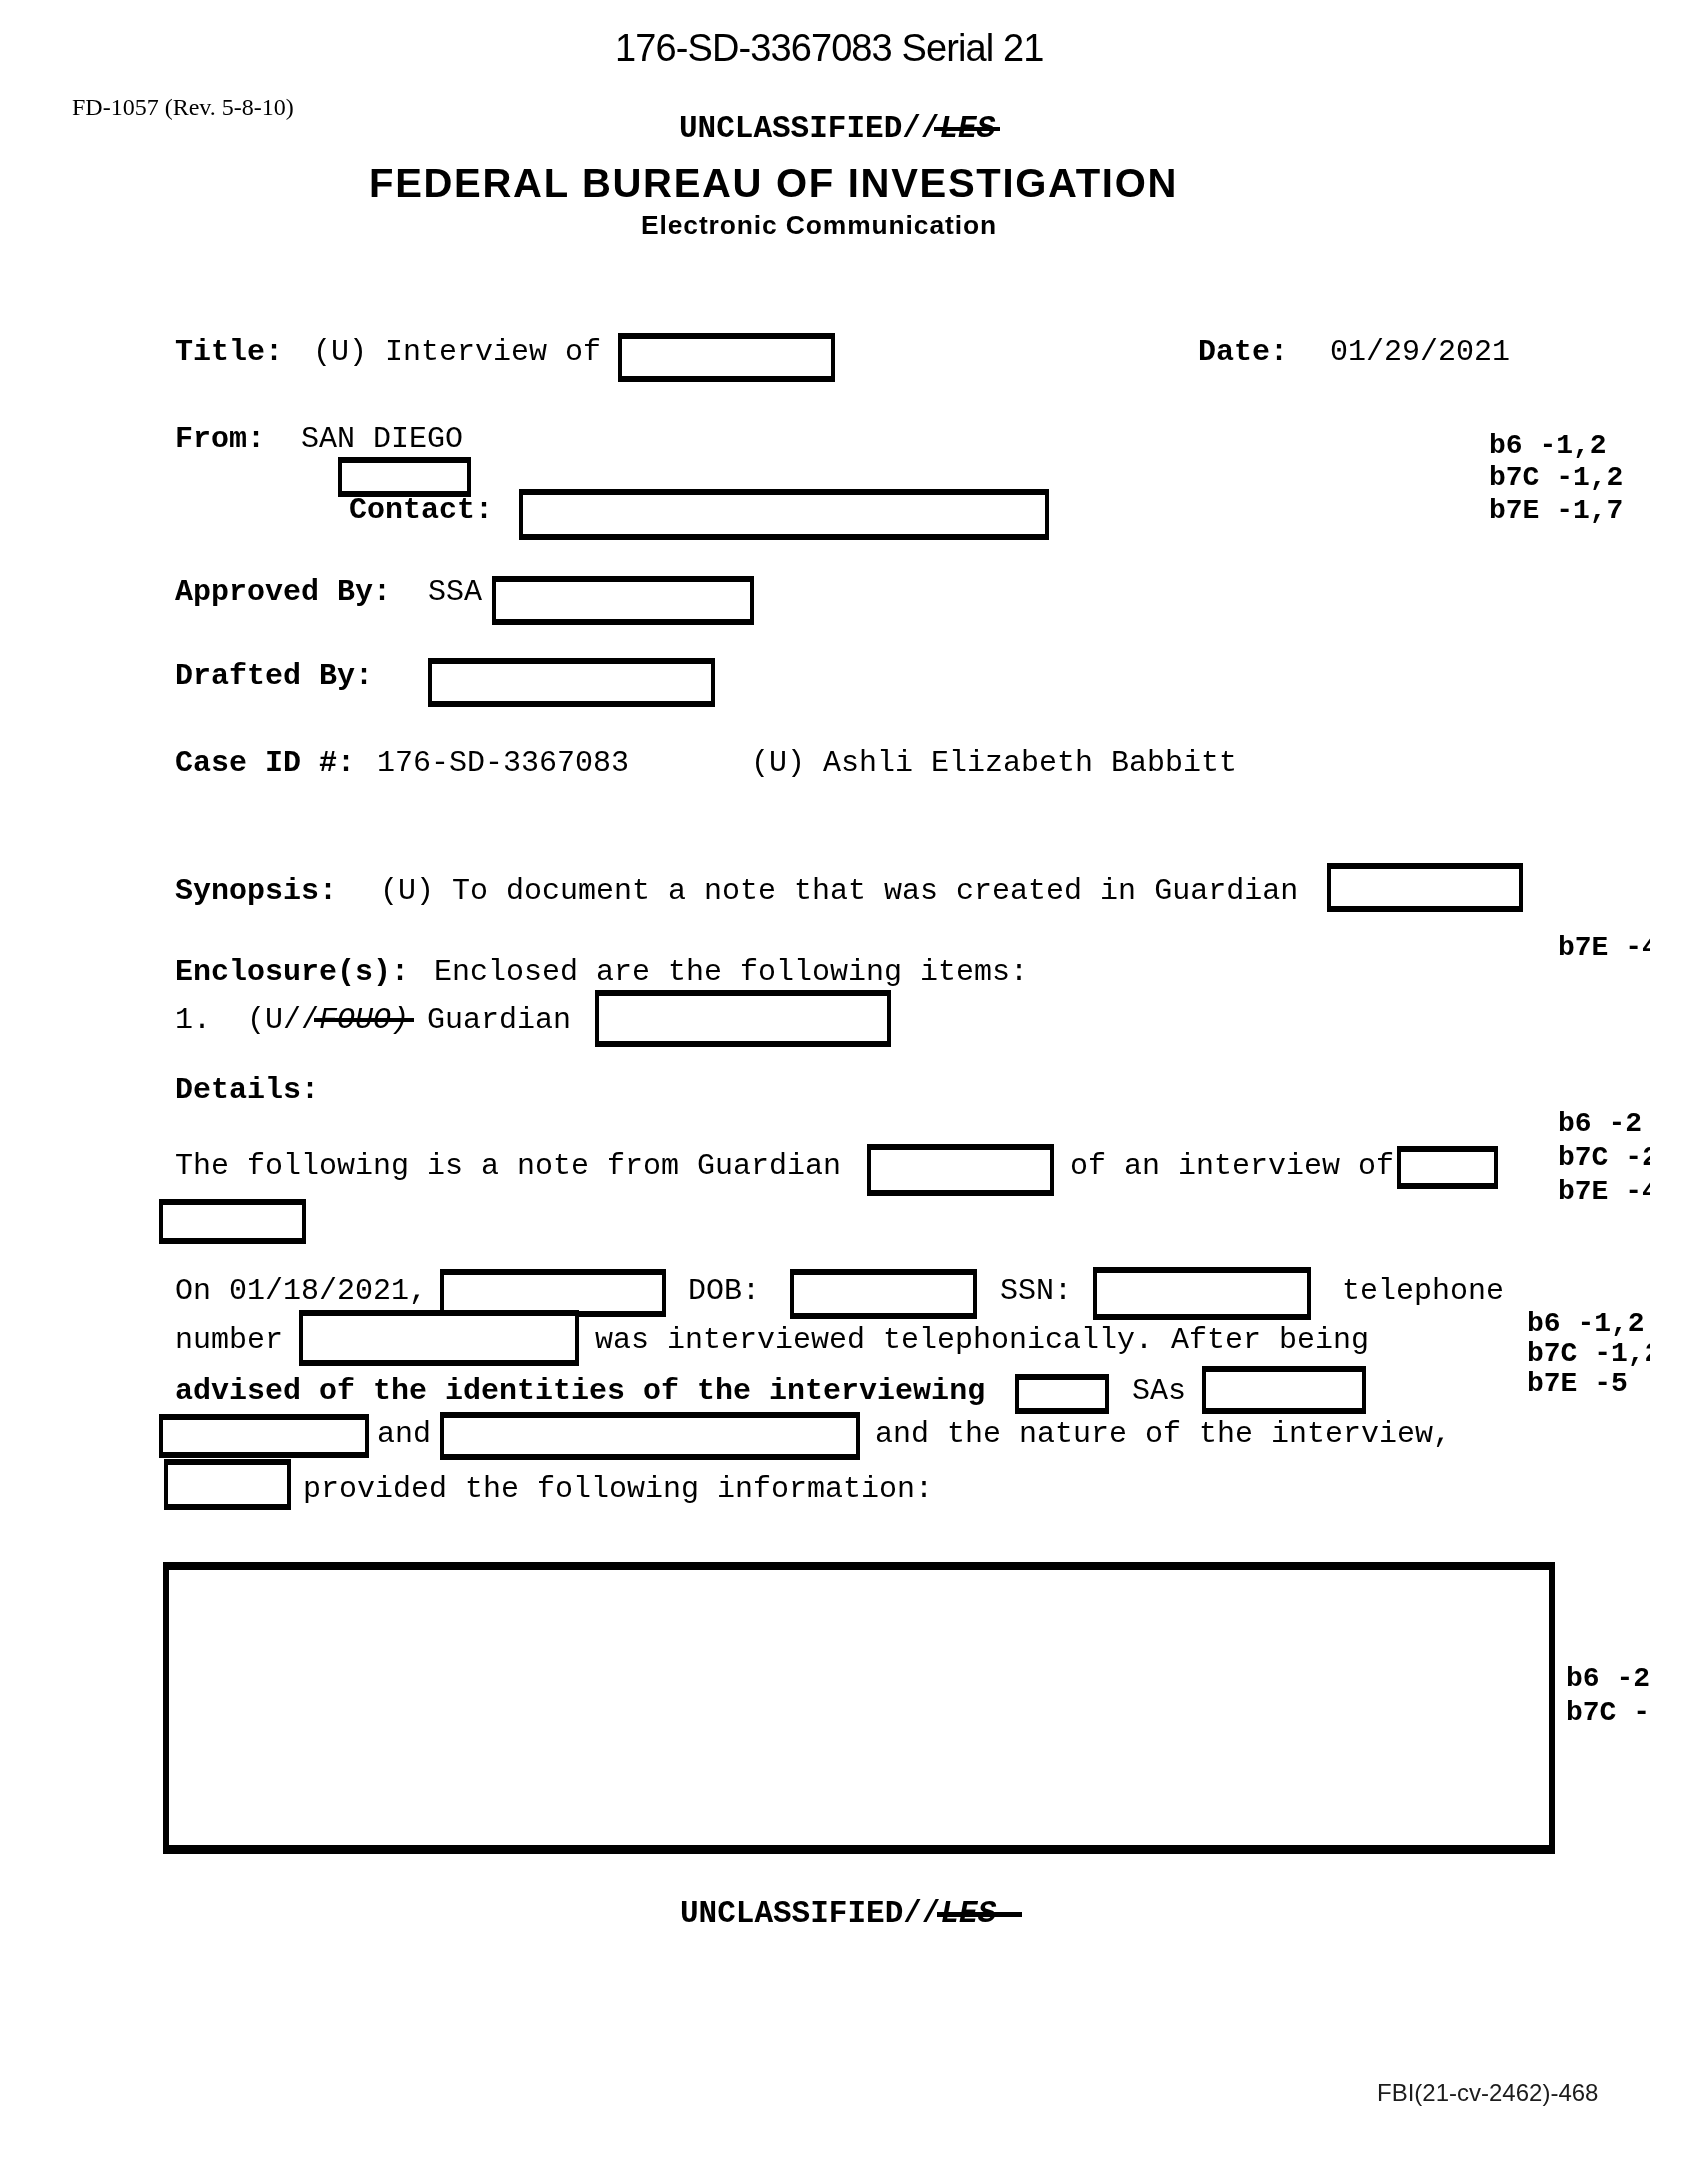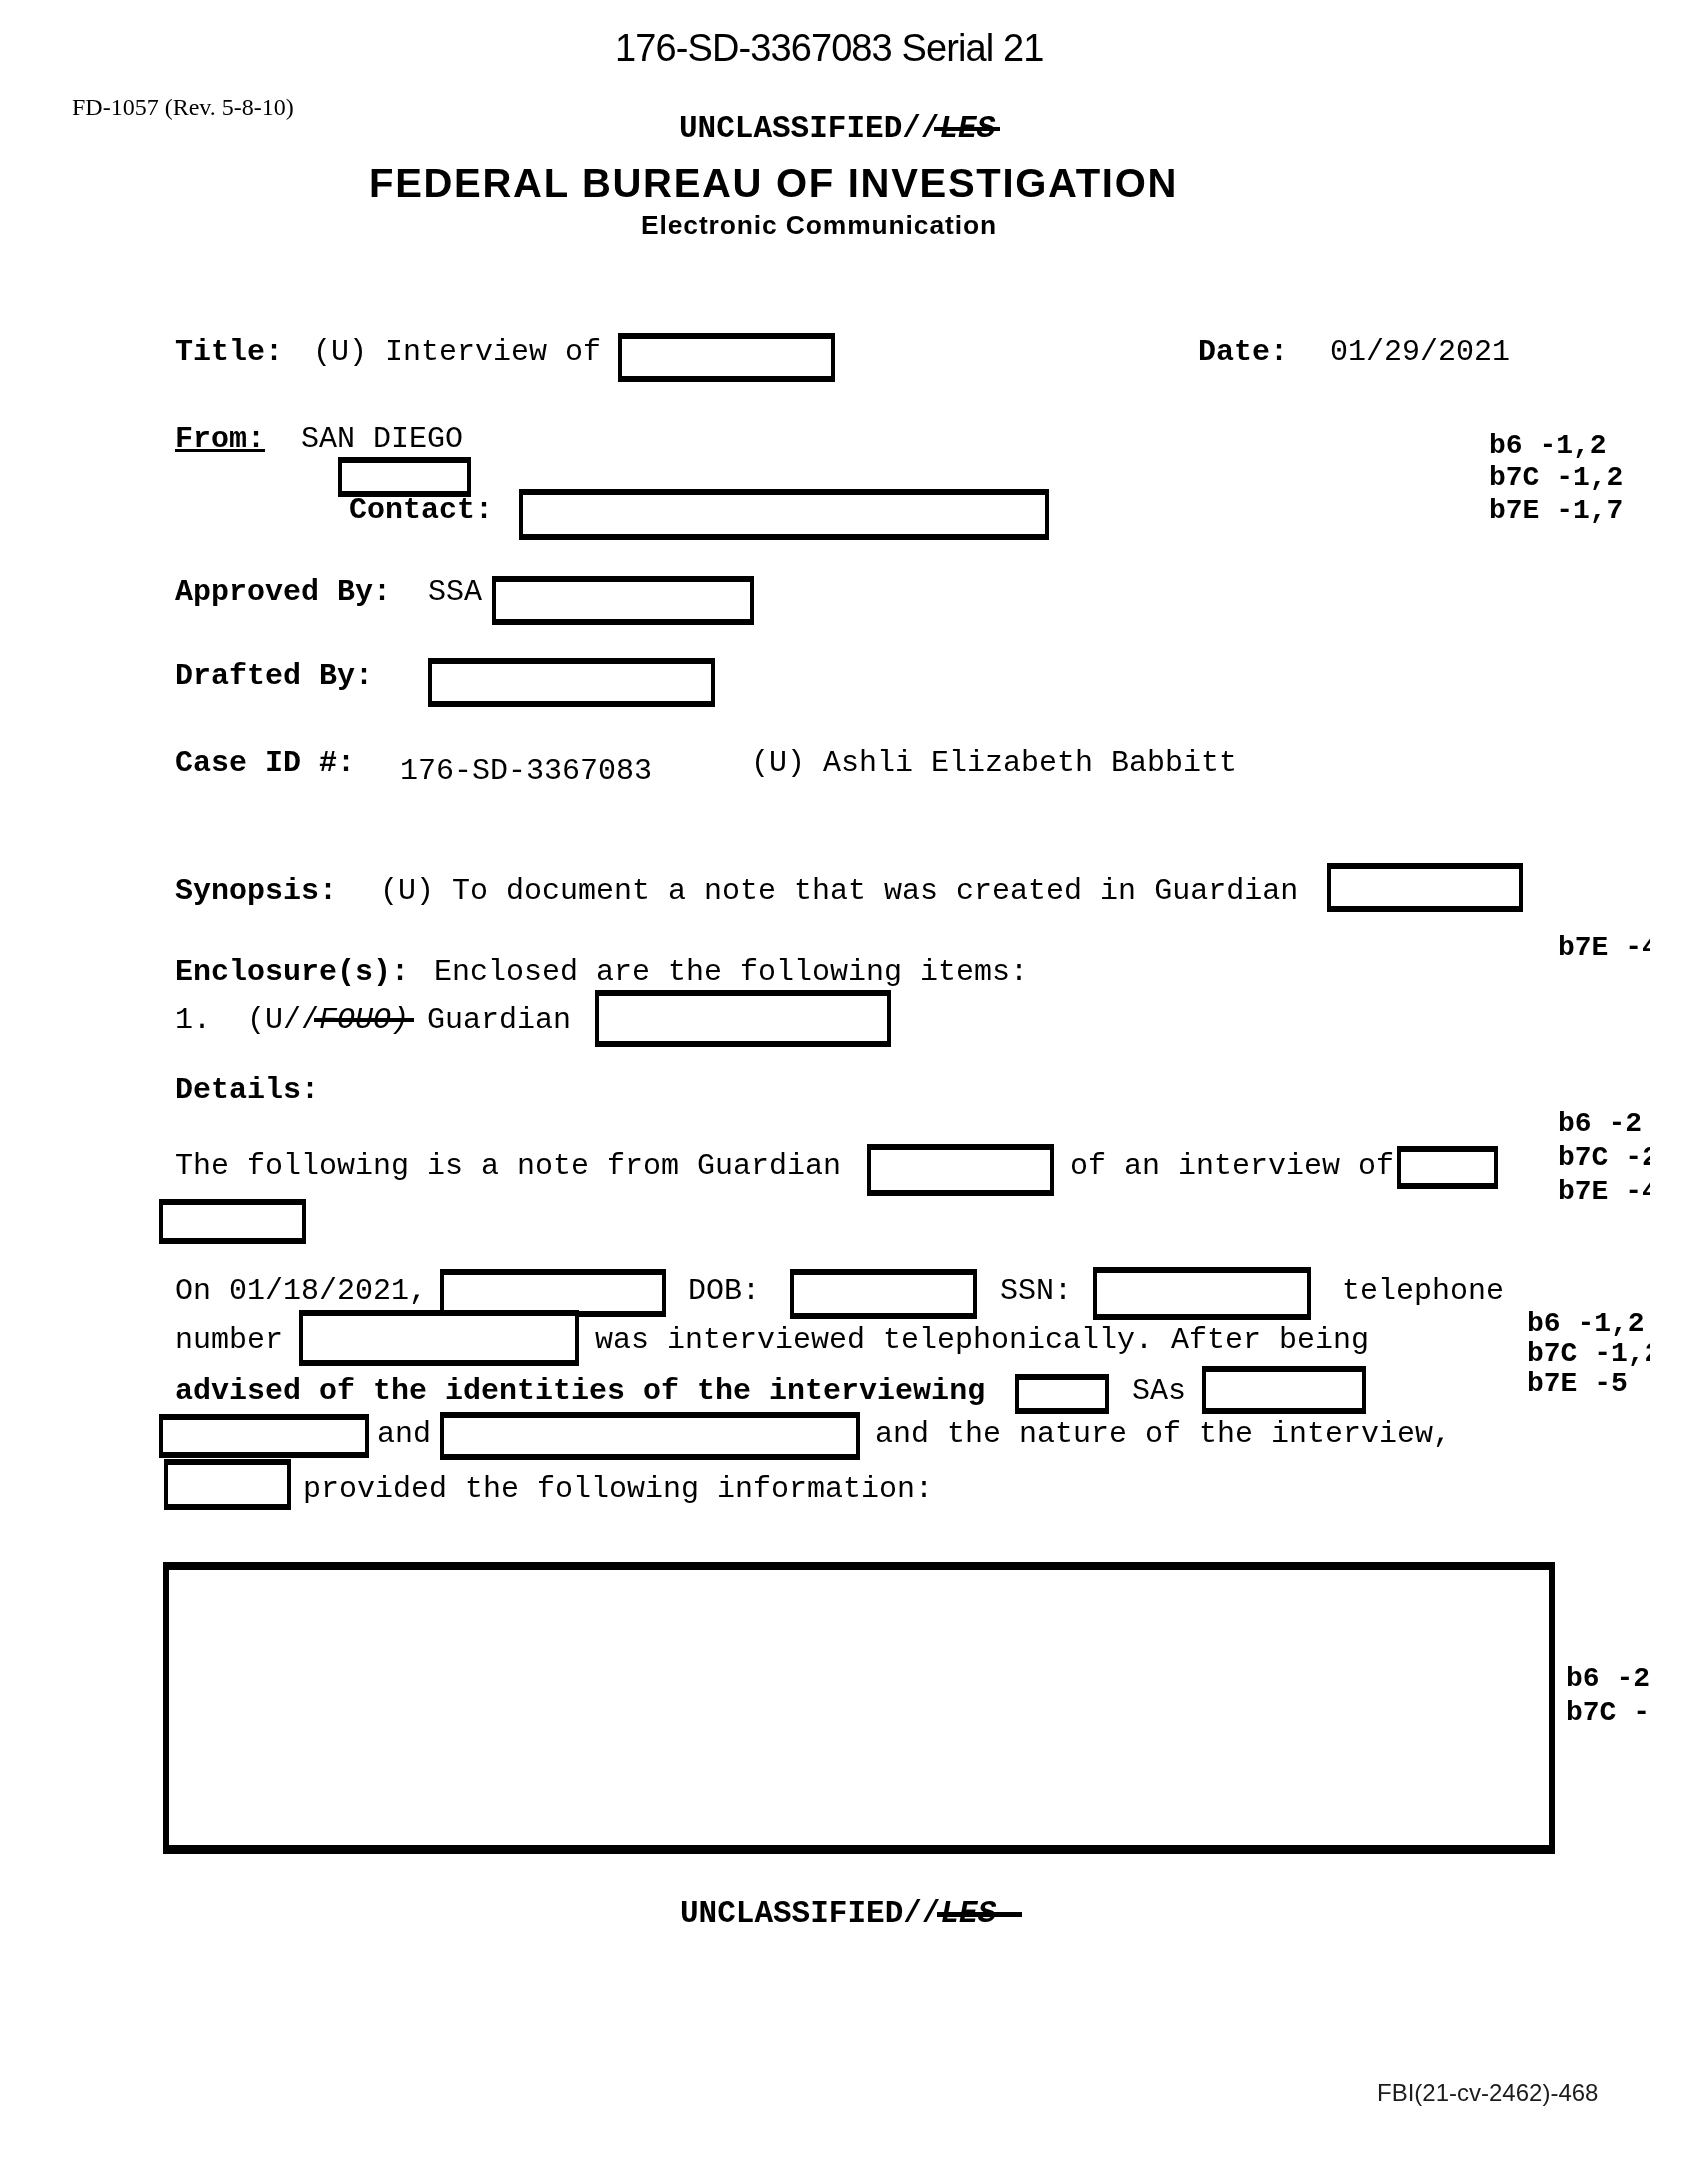--- a/index.html
+++ b/index.html
@@ -58,40 +58,40 @@
 
   <span class="t sans" style="left:369px;top:163px;font-size:40px;font-weight:900;letter-spacing:1.7px;">FEDERAL BUREAU OF INVESTIGATION</span>
   <span class="t sans b" style="left:641px;top:212px;font-size:26.4px;letter-spacing:0.9px;">Electronic Communication</span>
 
   <span class="t b" style="left:175px;top:337px;">Title:</span>
   <span class="t" style="left:313px;top:337px;">(U) Interview of</span>
   <div class="redact" style="left:618px;top:333px;width:217px;height:49px;"></div>
   <span class="t b" style="left:1198px;top:337px;">Date:</span>
   <span class="t" style="left:1330px;top:337px;">01/29/2021</span>
 
-  <span class="t b" style="left:175px;top:424px;text-decoration:underline;">From:</span>
+  <span class="t b" style="left:175px;top:424px;">From:</span>
   <span class="t" style="left:301px;top:424px;">SAN DIEGO</span>
   <div class="redact" style="left:338px;top:457px;width:133px;height:40px;border-width:6px 4.3px 6px 4.3px;"></div>
 
   <span class="t b" style="left:349px;top:495px;">Contact:</span>
   <div class="redact" style="left:519px;top:489px;width:530px;height:51px;"></div>
 
   <span class="t ann" style="left:1489px;top:432px;">b6 -1,2</span>
   <span class="t ann" style="left:1489px;top:464px;">b7C -1,2</span>
   <span class="t ann" style="left:1489px;top:497px;">b7E -1,7</span>
 
   <span class="t b" style="left:175px;top:577px;">Approved By:</span>
   <span class="t" style="left:428px;top:577px;">SSA</span>
   <div class="redact" style="left:492px;top:576px;width:262px;height:49px;"></div>
 
   <span class="t b" style="left:175px;top:661px;">Drafted By:</span>
   <div class="redact" style="left:428px;top:658px;width:287px;height:49px;"></div>
 
   <span class="t b" style="left:175px;top:748px;">Case ID #:</span>
-  <span class="t" style="left:400px;top:748px;margin-top:8px;">176-SD-3367083</span>
+  <span class="t" style="left:377px;top:748px;">176-SD-3367083</span>
   <span class="t" style="left:751px;top:748px;">(U) Ashli Elizabeth Babbitt</span>
 
   <span class="t b" style="left:175px;top:876px;">Synopsis:</span>
   <span class="t" style="left:380px;top:876px;">(U) To document a note that was created in Guardian</span>
   <div class="redact" style="left:1327px;top:863px;width:196px;height:49px;"></div>
 
   <span class="t ann" style="left:1558px;top:934px;">b7E -4</span>
 
   <span class="t b" style="left:175px;top:957px;">Enclosure(s):</span>
   <span class="t" style="left:434px;top:957px;">Enclosed are the following items:</span>

